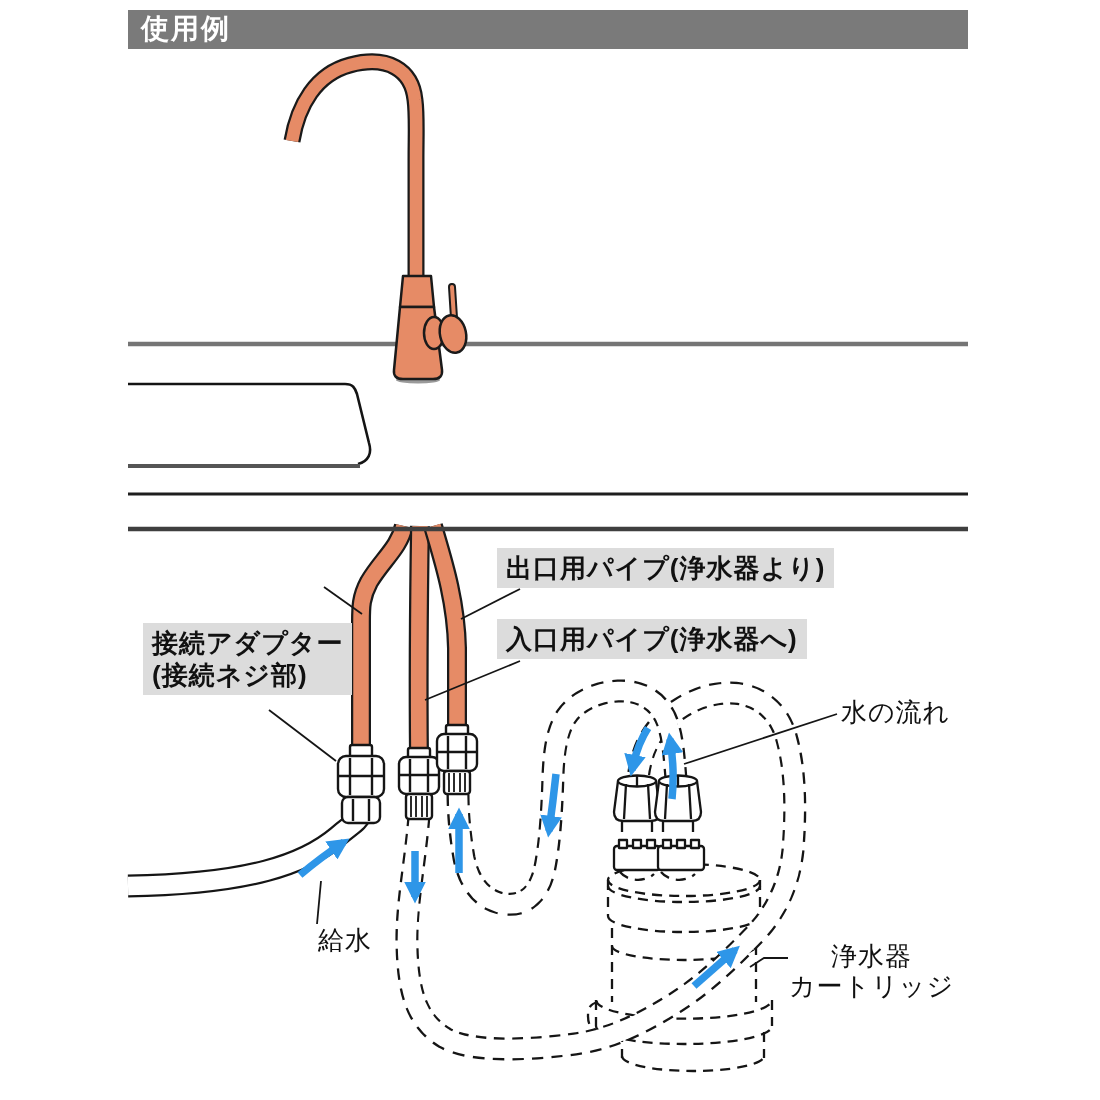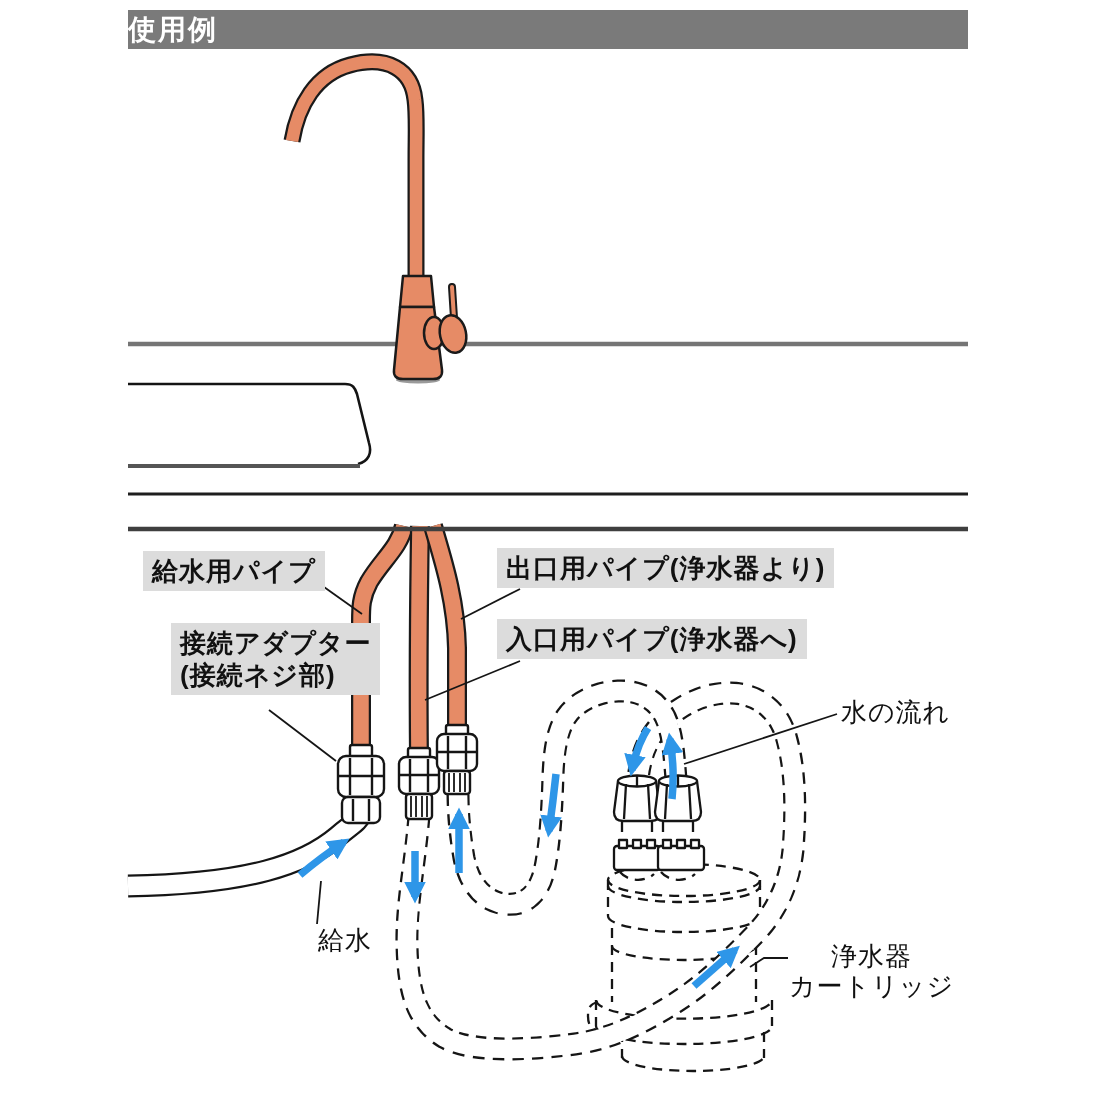--- a/index.html
+++ b/index.html
@@ -4,21 +4,21 @@
 <style>
   html,body{margin:0;padding:0;background:#ffffff;}
   #stage{
     position:relative;width:1100px;height:1100px;background:#ffffff;overflow:hidden;
     font-family:"Liberation Sans","DejaVu Sans",sans-serif;color:#111;
   }
   #art{position:absolute;left:0;top:0;}
   .title-bar{
     position:absolute;left:128px;top:10px;width:840px;height:39px;
     background:#7a7a7a;color:#fff;font-size:28px;font-weight:600;
-    display:flex;align-items:center;box-sizing:border-box;
+    display:flex;align-items:flex-start;padding-left:13px;box-sizing:border-box;
     letter-spacing:2px;
   }
   .callout{
     position:absolute;background:#dcdcdc;color:#111;
     font-size:26px;font-weight:600;line-height:32px;
     padding:4px 9px;white-space:nowrap;letter-spacing:1px;
   }
   .plain-label{
     position:absolute;background:transparent;color:#111;
     font-size:26px;font-weight:500;line-height:30px;white-space:nowrap;
@@ -180,25 +180,22 @@
       <path d="M837,714 L684,764"></path>
       <path d="M317,924 L321,881"></path>
       <path d="M788,958 L764,958 L750,967"></path>
     </g>
   </svg>
 
   <div class="title-bar">
     <span>使用例</span>
   </div>
 
-  <div class="callout" style="left:143px;top:551px;">
-    <span>給水用パイプ</span>
-  </div>
-
-  <div class="callout" style="left:143px;top:623px;margin-left:28px;">
+
+  <div class="callout" style="left:143px;top:623px;">
     <div>接続アダプター</div>
     <div>(接続ネジ部)</div>
   </div>
 
   <div class="callout" style="left:497px;top:548px;text-align:right;">
     <span>出口用パイプ(浄水器より)</span>
   </div>
 
   <div class="callout" style="left:497px;top:619px;">
     <span>入口用パイプ(浄水器へ)</span>

